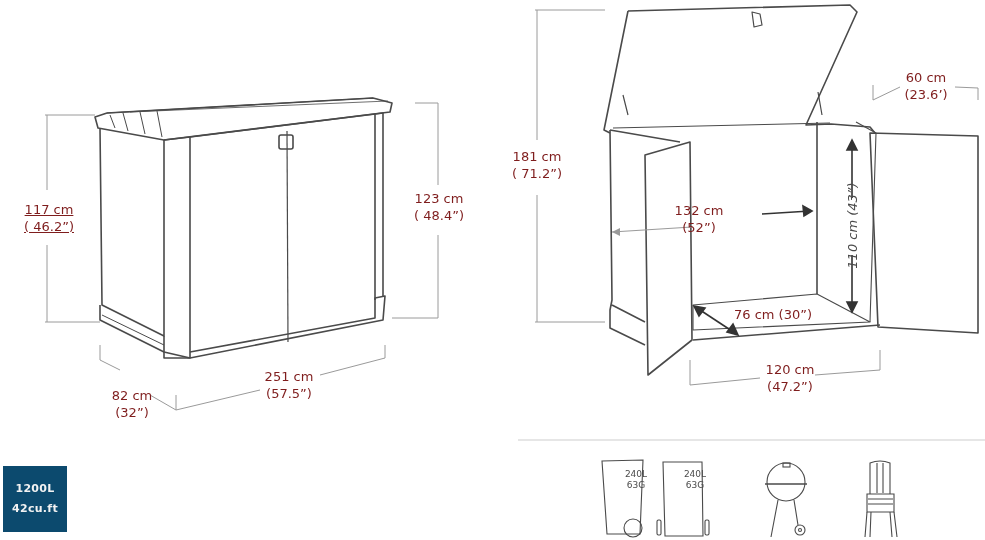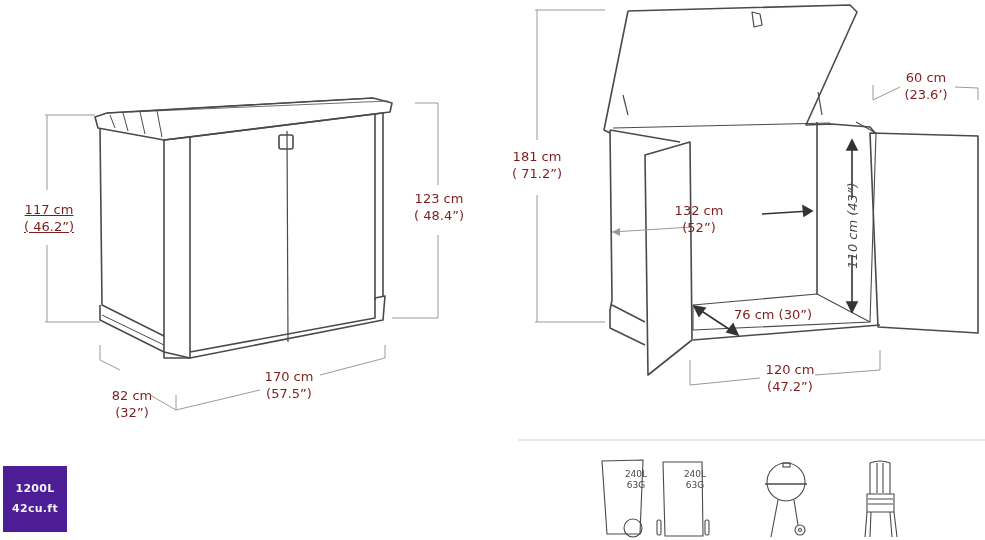--- a/index.html
+++ b/index.html
@@ -1,19 +1,19 @@
 <!DOCTYPE html>
 <html><head>
 <meta charset="utf-8">
 <style>
   html, body { margin: 0; padding: 0; background: #ffffff; }
   body { width: 985px; height: 540px; position: relative; overflow: hidden; font-family: "DejaVu Sans", sans-serif; color: #4a4a4a; }
   svg { position: absolute; left: 0; top: 0; }
   .lbl { position: absolute; font-size: 13px; line-height: 17px; text-align: center; color: #7f1d1d; white-space: nowrap; }
-  .badge { position: absolute; left: 3px; top: 466px; width: 64px; height: 66px; background: #4c1d95; color: #f2f2f2; font-weight: bold; font-size: 11px; line-height: 20px; display: flex; flex-direction: column; align-items: center; justify-content: center; letter-spacing: 0.3px; }
+  .badge { position: absolute; left: 3px; top: 466px; width: 64px; height: 66px; background: #0c4a6e; color: #f2f2f2; font-weight: bold; font-size: 11px; line-height: 20px; display: flex; flex-direction: column; align-items: center; justify-content: center; letter-spacing: 0.3px; }
   .icon-text { position: absolute; font-size: 9px; line-height: 11px; text-align: center; color: #4a4a4a; margin-left: 12px; }
   .vlabel { position: absolute; font-size: 13px; font-style: italic; color: #4a4a4a; transform: rotate(-90deg); transform-origin: center; white-space: nowrap; }
 </style>
 </head>
 <body>
 
 <svg width="985" height="540" viewBox="0 0 985 540">
   <g fill="none" stroke="#4a4a4a" stroke-width="1.6" stroke-linejoin="round">
 
     <g>
@@ -105,21 +105,21 @@
 </div>
 <div class="lbl" style="left:404px;top:190px;width:70px;">
   <div>123 cm</div>
   <div>( 48.4”)</div>
 </div>
 <div class="lbl" style="left:100px;top:387px;width:64px;">
   <div>82 cm</div>
   <div>(32”)</div>
 </div>
 <div class="lbl" style="left:252px;top:368px;width:74px;">
-  <div>170 cm</div>
+  <div>251 cm</div>
   <div>(57.5”)</div>
 </div>
 
 <div class="lbl" style="left:502px;top:148px;width:70px;">
   <div>181 cm</div>
   <div>( 71.2”)</div>
 </div>
 <div class="lbl" style="left:892px;top:69px;width:68px;">
   <div>60 cm</div>
   <div>(23.6’)</div>

